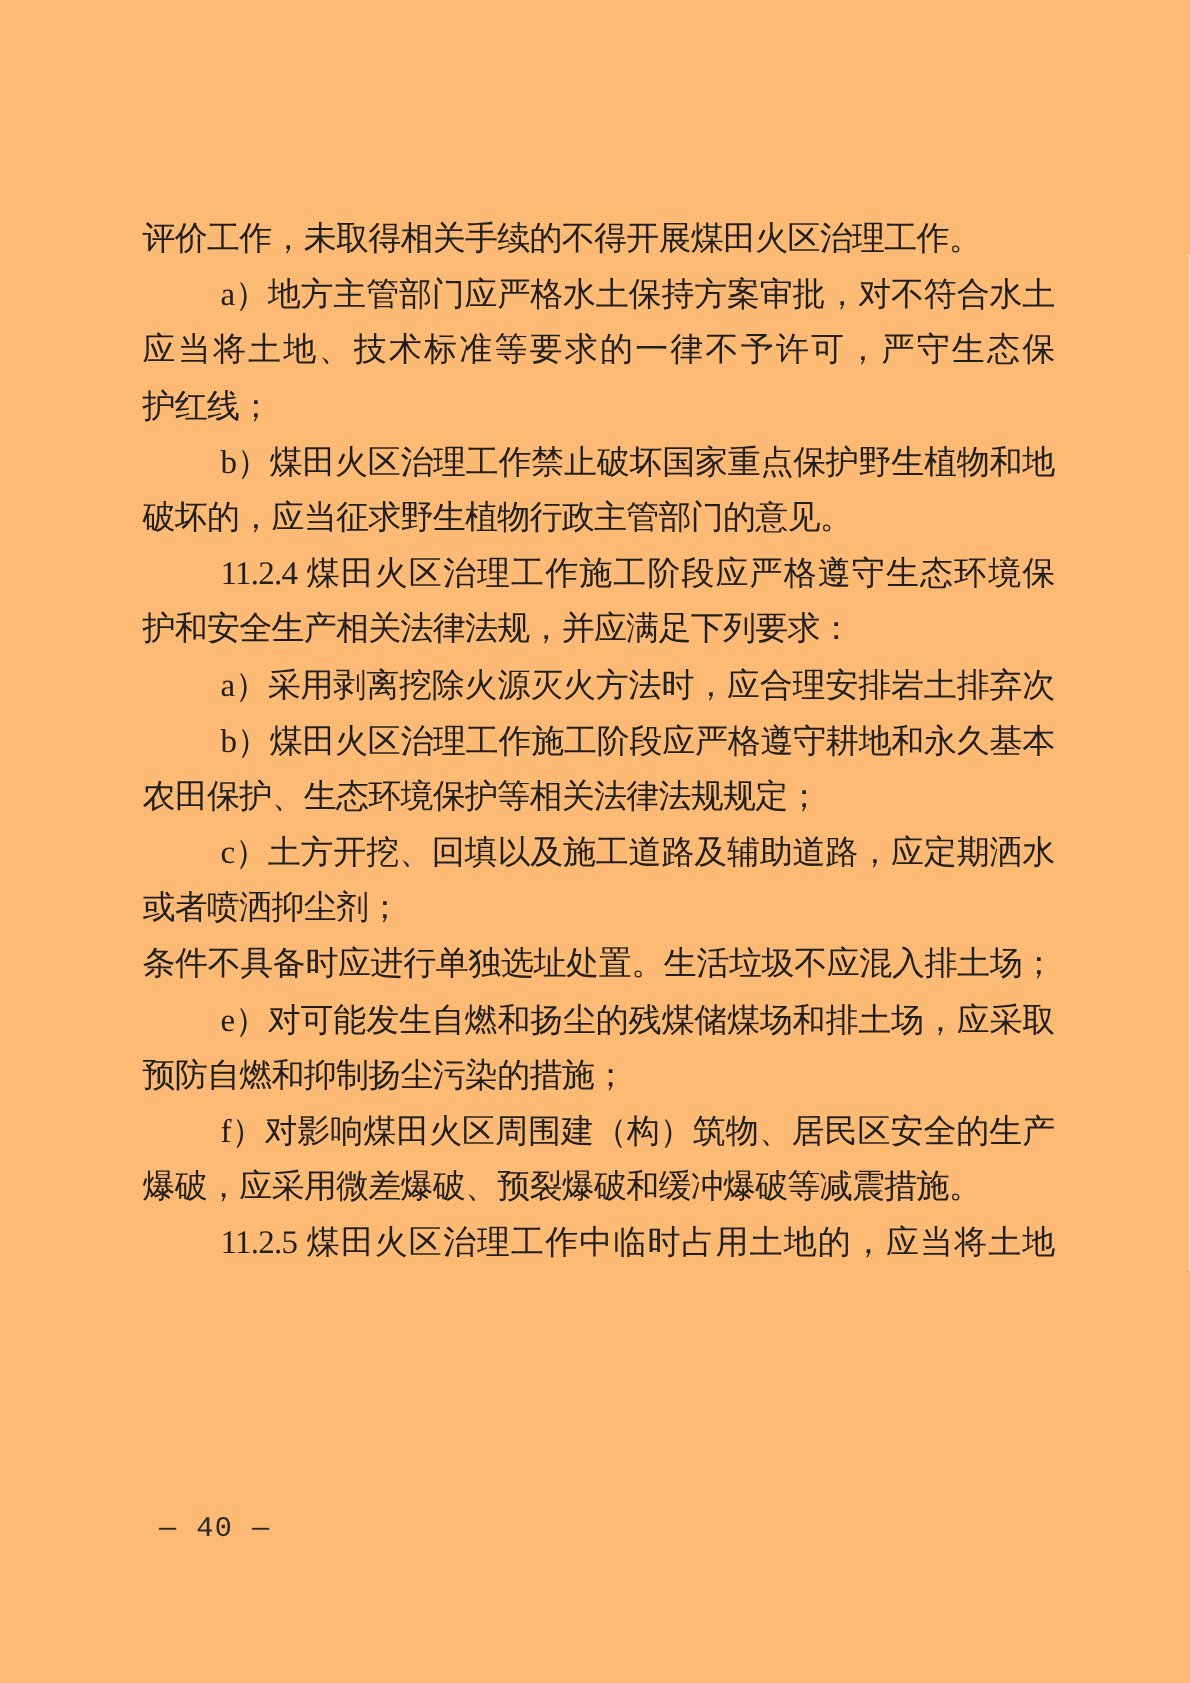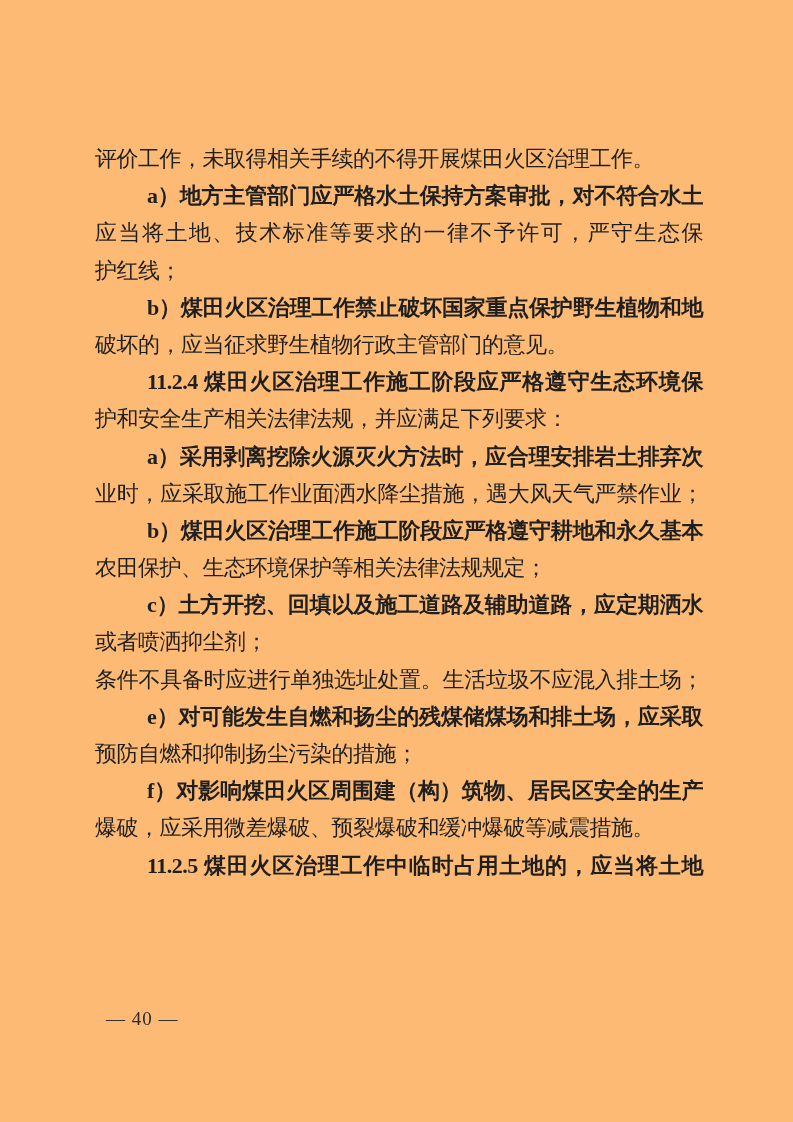--- a/index.html
+++ b/index.html
@@ -27,53 +27,51 @@
     letter-spacing: -0.5px;
     line-height: 37.2px;
     height: 37.2px;
     white-space: nowrap;
     text-align: left;
     font-weight: 400;
     -webkit-font-smoothing: antialiased;
   }
   .line.indent {
     padding-left: 52px;
-    font-weight: bold;
   }
   .line.fill {
     white-space: normal;
     text-align: justify;
     text-align-last: justify;
     text-justify: inter-character;
   }
   .page-footer {
     position: absolute;
     left: 106px;
     top: 1008px;
     font-size: 19px;
     letter-spacing: 1px;
     color: #2a2a2a;
-    font-family: Liberation Serif, serif;
+    font-family: Liberation Mono, monospace;
   }
 </style>
 </head>
 <body>
 
 <div class="page">
   <div class="text-body">
       <div class="line">评价工作，未取得相关手续的不得开展煤田火区治理工作。</div>
       <div class="line indent fill">a）地方主管部门应严格水土保持方案审批，对不符合水土</div>
       <div class="line fill">应当将土地、技术标准等要求的一律不予许可，严守生态保</div>
       <div class="line">护红线；</div>
       <div class="line indent fill">b）煤田火区治理工作禁止破坏国家重点保护野生植物和地</div>
       <div class="line">破坏的，应当征求野生植物行政主管部门的意见。</div>
       <div class="line indent fill">11.2.4 煤田火区治理工作施工阶段应严格遵守生态环境保</div>
       <div class="line">护和安全生产相关法律法规，并应满足下列要求：</div>
       <div class="line indent fill">a）采用剥离挖除火源灭火方法时，应合理安排岩土排弃次</div>
-      <div class="line fill">业时，应采取施工作业面洒水降尘措施，遇大风天气严禁作业；</div>
       <div class="line indent fill">b）煤田火区治理工作施工阶段应严格遵守耕地和永久基本</div>
       <div class="line">农田保护、生态环境保护等相关法律法规规定；</div>
       <div class="line indent fill">c）土方开挖、回填以及施工道路及辅助道路，应定期洒水</div>
       <div class="line">或者喷洒抑尘剂；</div>
       <div class="line fill">条件不具备时应进行单独选址处置。生活垃圾不应混入排土场；</div>
       <div class="line indent fill">e）对可能发生自燃和扬尘的残煤储煤场和排土场，应采取</div>
       <div class="line">预防自燃和抑制扬尘污染的措施；</div>
       <div class="line indent fill">f）对影响煤田火区周围建（构）筑物、居民区安全的生产</div>
       <div class="line">爆破，应采用微差爆破、预裂爆破和缓冲爆破等减震措施。</div>
       <div class="line indent fill">11.2.5 煤田火区治理工作中临时占用土地的，应当将土地</div>

